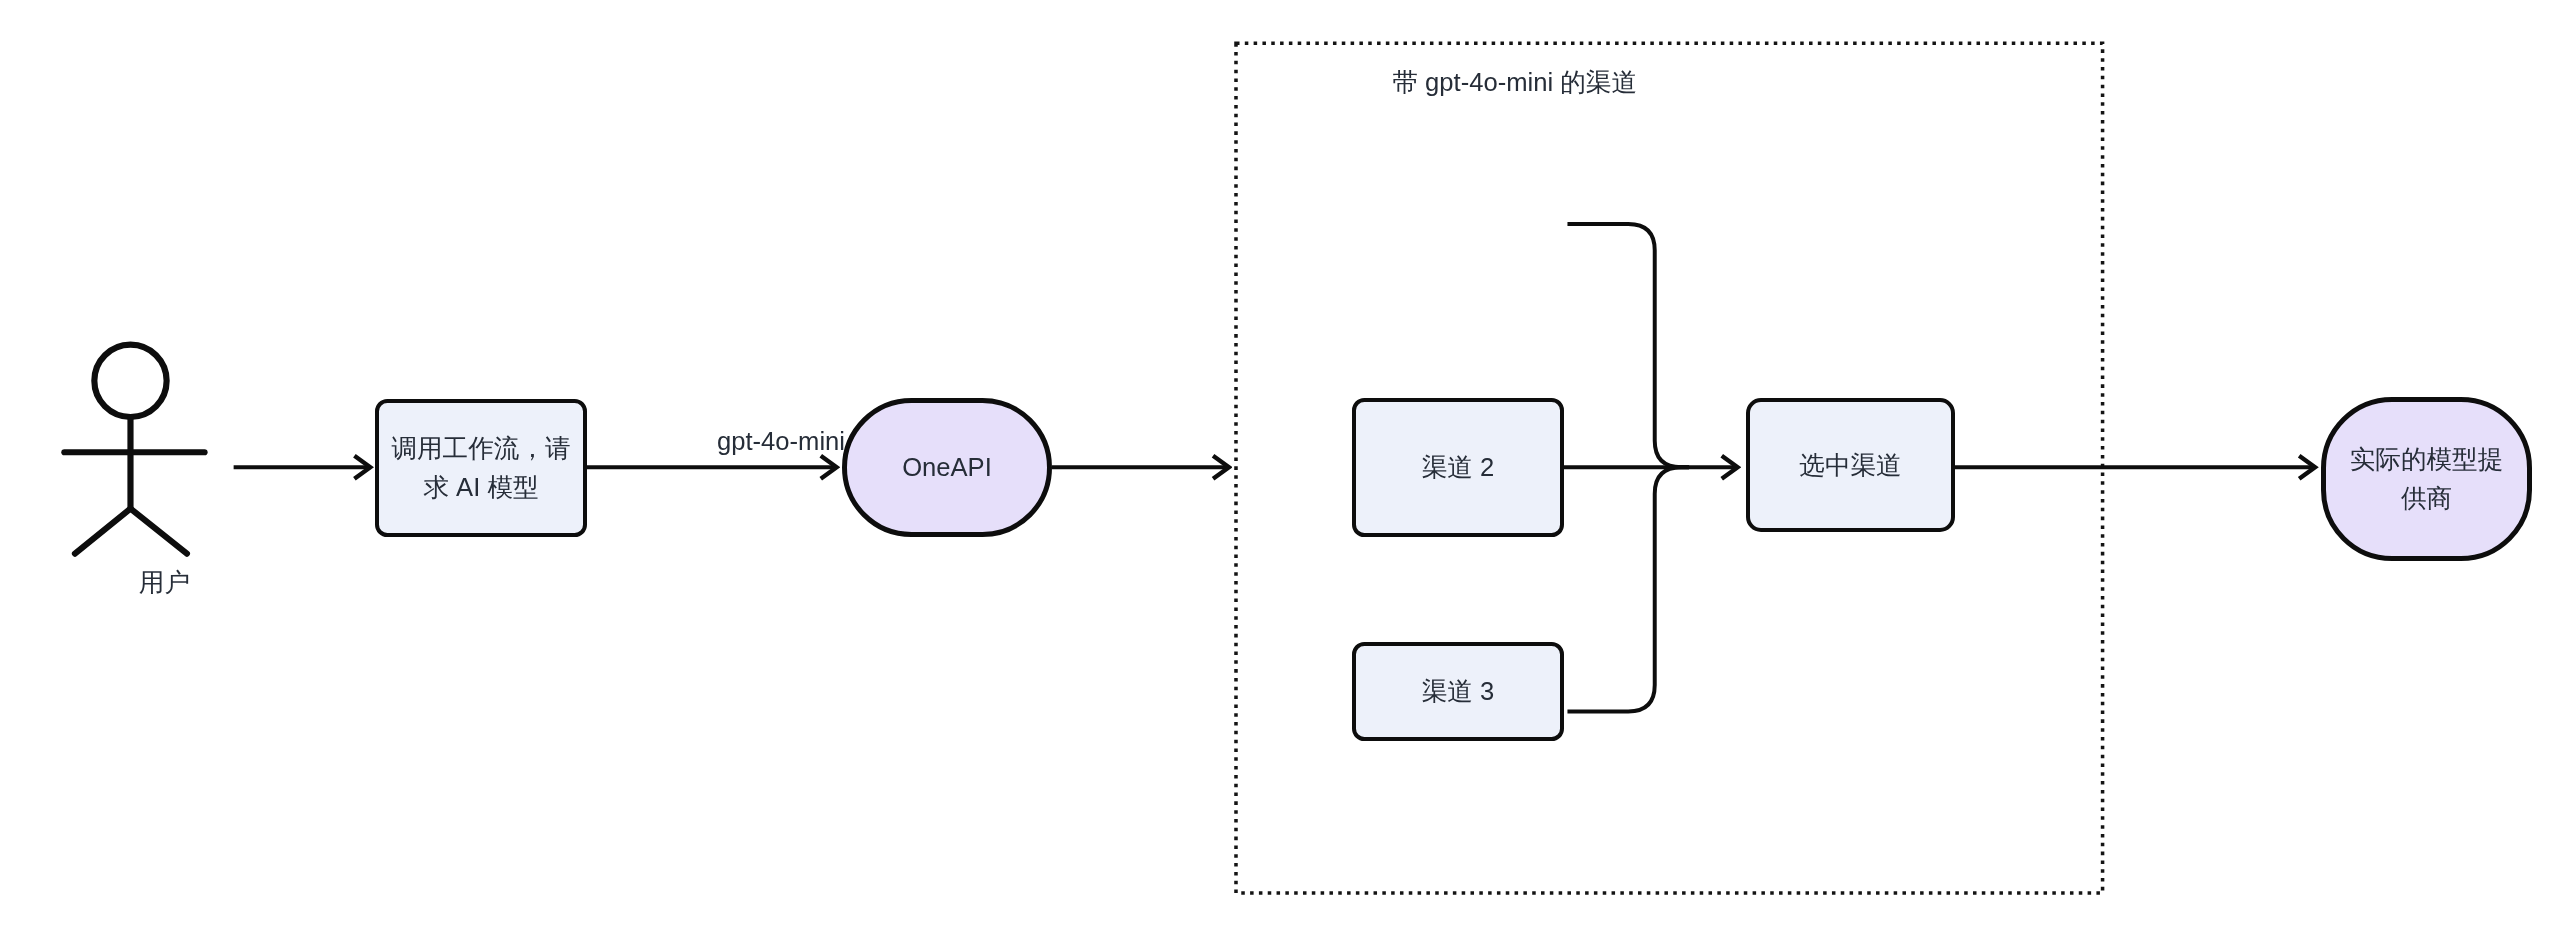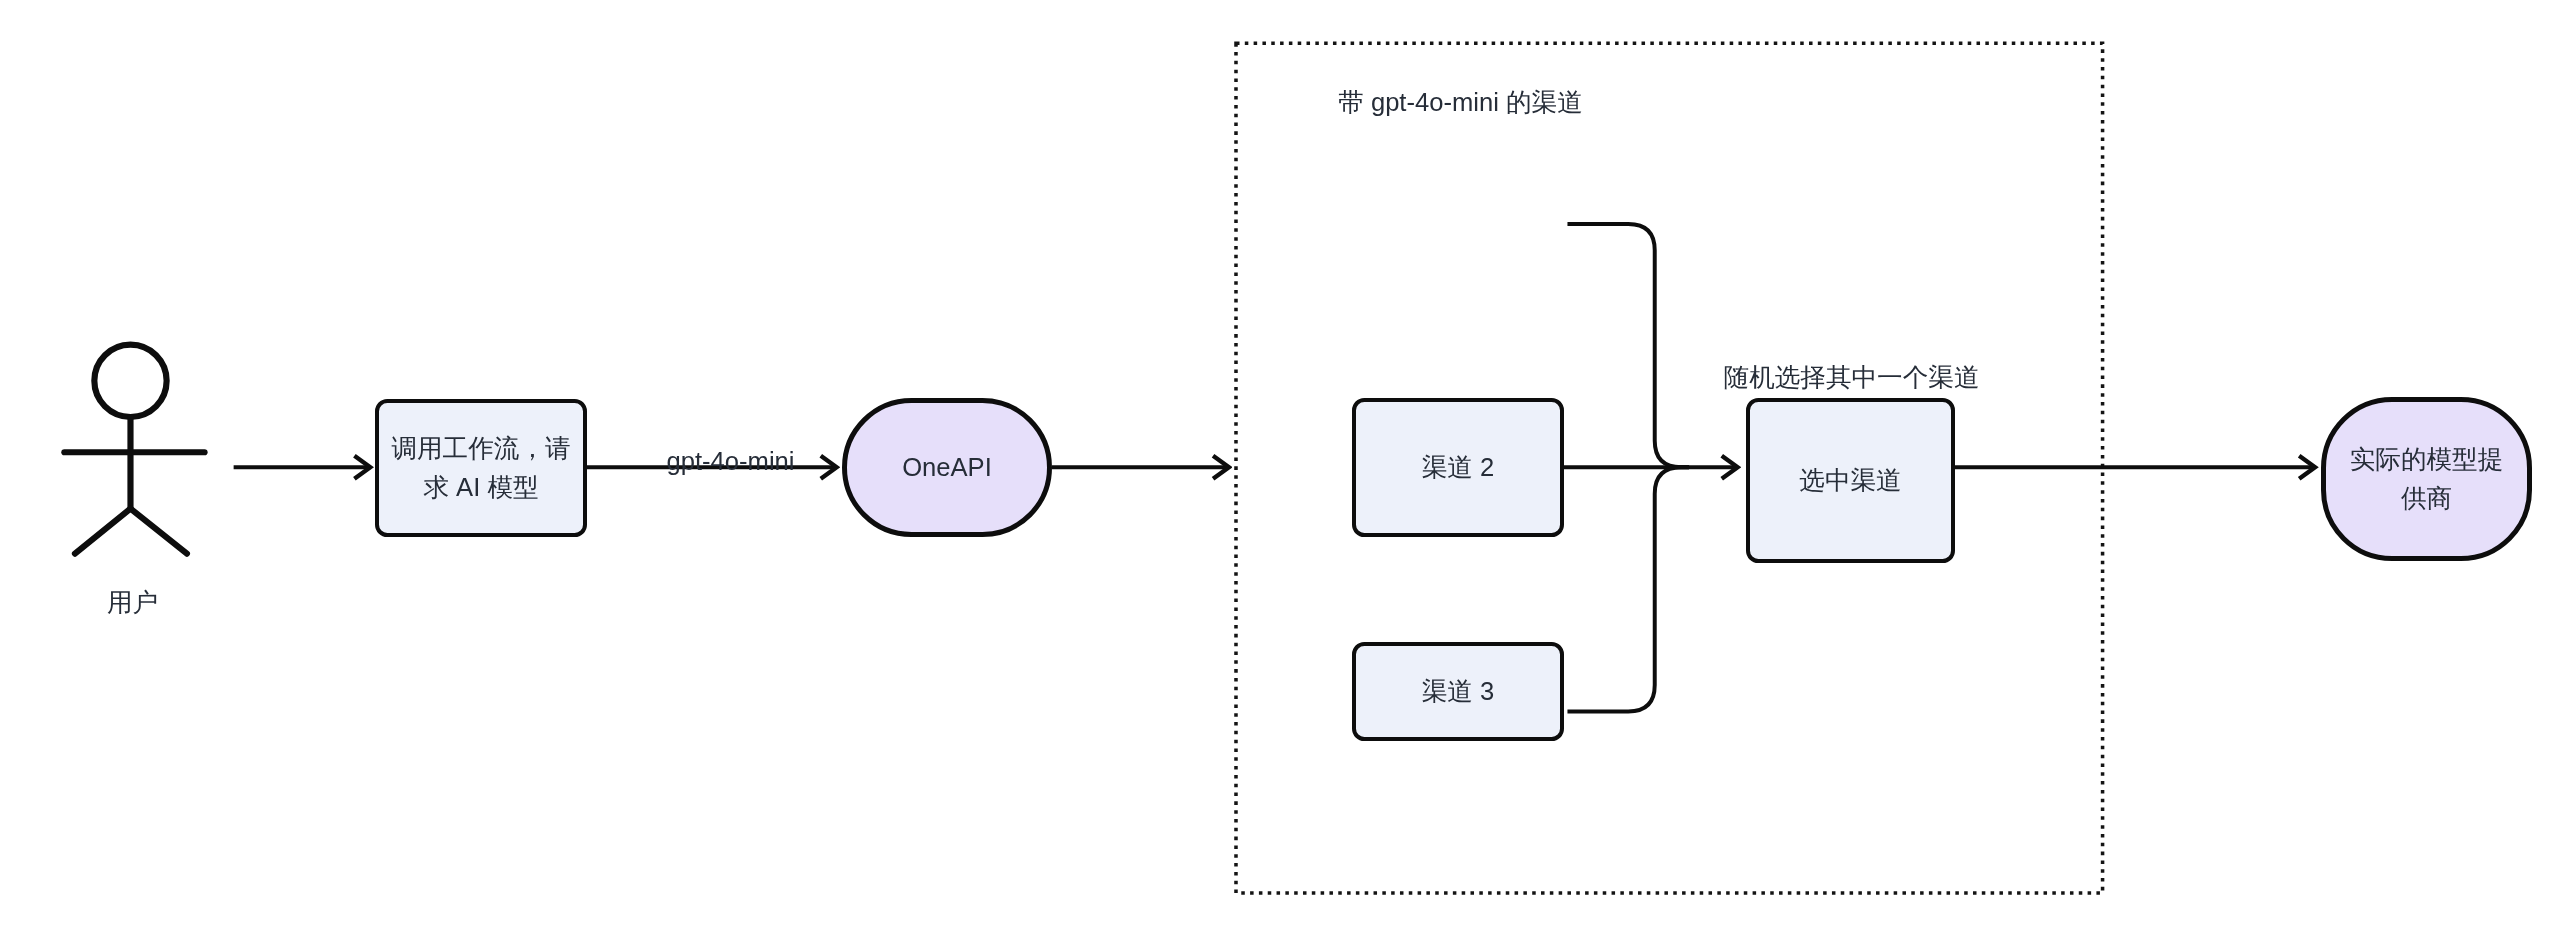--- a/index.html
+++ b/index.html
@@ -40,29 +40,28 @@
   }
   .stadium{
     background:var(--stadium_fill);
     border-width:5.3px;
   }
   .node-workflow{left:375px;top:399px;width:212px;height:138px;}
   .node-oneapi{left:842px;top:398px;width:210px;height:139px;border-radius:70px;}
   .node-channel1{left:1352px;top:154px;width:212px;height:139px;}
   .node-channel2{left:1352px;top:398px;width:212px;height:139px;}
   .node-channel3{left:1352px;top:642px;width:212px;height:99px;}
-  .node-selected{left:1746px;top:398px;width:209px;height:165px;}
+  .node-selected{left:1746px;top:398px;width:209px;height:134px;border-radius:15px;}
   .node-provider{left:2321px;top:397px;width:211px;height:164px;border-radius:71px;}
 
   
   .flabel{
-    position:absolute;text-align:center;
+    position:absolute;text-align:right;
     font-size:25.6px;line-height:28px;color:var(--text);
     white-space:nowrap;
-    margin-top:20px;
   }
   .actor-label{left:75px;top:568px;width:115px;}
   .edge-label-model{left:616px;top:427px;width:229px;}
   .subgraph-title{left:1284px;top:68px;width:353px;}
   .random-label{left:1675px;top:343px;width:353px;}
 </style>
 </head>
 <body>
 
 <div class="canvas">
@@ -119,16 +118,15 @@
     <span>实际的模型提
 供商</span>
   </div>
 
   <div class="flabel actor-label">用户</div>
 
   <div class="flabel edge-label-model">gpt-4o-mini</div>
 
   <div class="flabel subgraph-title">带 gpt-4o-mini 的渠道</div>
 
-  <div class="flabel random-label">随机选择其中一个渠道</div>
 
 </div>
 
 
 </body></html>

